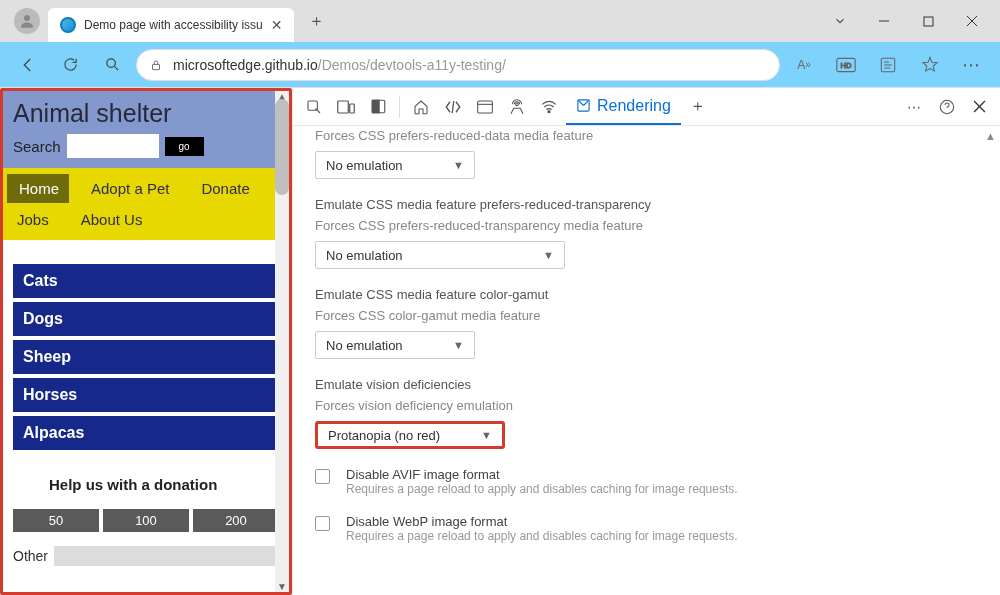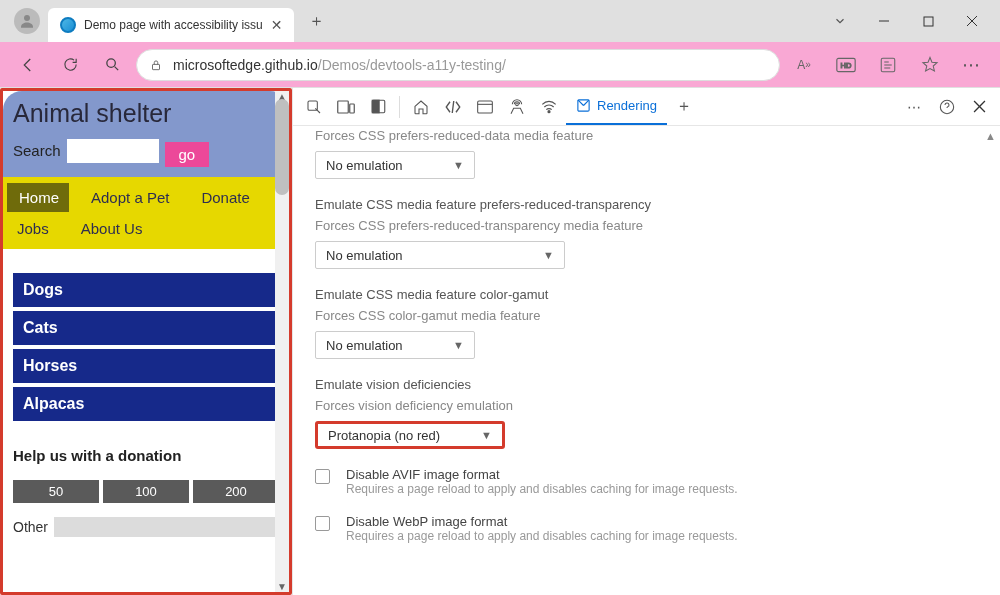--- a/index.html
+++ b/index.html
@@ -8,61 +8,61 @@
 .titlebar { height:42px; background:#e0e0e0; display:flex; align-items:center; padding:8px 6px; }
 .avatar { width:26px; height:26px; border-radius:50%; background:#bbb; margin:0 8px; display:flex; align-items:center; justify-content:center; color:#777; }
 .tab { height:34px; background:#fff; border-radius:6px 6px 0 0; display:flex; align-items:center; padding:0 12px; gap:8px; margin-top:8px; max-width:260px; }
 .tab-favicon { width:16px; height:16px; border-radius:50%; border:2px solid #0e7cc0; display:inline-block; position:relative; background:linear-gradient(135deg,#4db7e6,#1a8fd4); }
 .tab-title { font-size:12px; color:#333; white-space:nowrap; overflow:hidden; text-overflow:ellipsis; flex:1; }
 .tab-close { font-size:14px; color:#555; cursor:pointer; }
 .new-tab { width:32px; height:32px; display:flex; align-items:center; justify-content:center; font-size:16px; color:#555; margin-left:6px; }
 .win-controls { margin-left:auto; display:flex; gap:0; }
 .win-btn { width:44px; height:32px; display:flex; align-items:center; justify-content:center; color:#333; font-size:13px; }
 
-.toolbar { height:46px; background:#f9a8d4; display:flex; align-items:center; padding:0 10px; gap:6px; border-bottom:1px solid #e0e0e0; }
+.toolbar { height:46px; background:#7dd3fc; display:flex; align-items:center; padding:0 10px; gap:6px; border-bottom:1px solid #e0e0e0; }
 .tool-btn { width:36px; height:36px; display:flex; align-items:center; justify-content:center; color:#555; font-size:17px; border-radius:4px; }
 .addr { flex:1; height:32px; background:#fff; border:1px solid #ddd; border-radius:16px; display:flex; align-items:center; padding:0 12px; font-size:14px; color:#666; gap:10px; }
 .addr .url-text span.path { color:#999; }
 .addr-host { color:#333; }
 
 .content { display:flex; height:calc(100% - 88px); background:#fff; }
 
 .page-wrap { width:292px; height:100%; position:relative; border:3px solid #d43b2c; border-radius:2px; background:#fff; }
-.page-inner { position:absolute; inset:0; overflow:hidden;border-radius:19px; }
+.page-inner { position:absolute; inset:0; overflow:hidden; }
 .page-scroll { position:absolute; right:0; top:0; bottom:0; width:14px; background:#f0f0f0; }
 .page-thumb { position:absolute; right:0; top:8px; width:14px; height:96px; background:#bfbfbf; border-radius:7px; }
 .page-arrow { position:absolute; right:2px; font-size:10px; color:#666; }
 .page-arrow.up { top:0; }
 .page-arrow.down { bottom:0; }
 
 .header-block { background:#8398cc; padding:8px 10px 10px; }
 .site-title { font-size:25px; color:#28283a; font-weight:400; margin-bottom:6px; }
 .search-row { display:flex; align-items:center; gap:6px; }
 .search-label { font-size:15px; color:#222; }
 .search-input { width:92px; height:24px; background:#fff; border:none; }
-.go-btn { background:#ec4899; color:#fff; border:none; padding:4px 14px; font-size:15px;margin-top:8px; }
+.go-btn { background:#000000; color:#fff; border:none; padding:4px 14px; font-size:10px; }
 
 .nav-block { background:#e6d800; padding:6px 4px; display:flex; flex-wrap:wrap; gap:2px 12px; }
 .nav-item { font-size:15px; color:#2e2e50; padding:6px 10px; }
 .nav-item.active { background:#6f6b0b; color:#fff;padding-left:12px; }
 
 .animal-list { padding:24px 10px 10px; display:flex; flex-direction:column; gap:4px; }
 .animal-btn { background:#16298a; color:#fff; padding:8px 10px; font-size:16px; font-weight:600; text-align:left; border:none; }
 
-.donation-title { font-size:15px; font-weight:700; padding:16px 10px 8px; color:#222; }
+.donation-title { font-size:15px; font-weight:700; padding:16px 10px 8px; color:#222;margin-left:36px; }
 .donation-row { display:flex; gap:4px; padding:8px 10px; }
 .don-btn { flex:1; background:#5a5a5a; color:#fff; border:none; padding:4px 0; font-size:13px; }
 .other-row { display:flex; align-items:center; padding:6px 10px 0; gap:6px; font-size:14px; color:#333; }
 .other-input { flex:1; height:20px; background:#dcdcdc; border:none; }
 
 .devtools { flex:1; background:#fff; display:flex; flex-direction:column; border-left:1px solid #e6e6e6; }
 .dt-tabs { height:38px; display:flex; align-items:center; padding:0 6px; gap:2px; border-bottom:1px solid #e6e6e6; }
 .dt-icon { width:30px; height:30px; display:flex; align-items:center; justify-content:center; color:#555; font-size:14px; border-radius:3px; }
 .dt-sep { width:1px; height:22px; background:#ddd; margin:0 4px; }
-.dt-tab-rendering { display:flex; align-items:center; gap:6px; padding:0 10px; height:36px; border-bottom:2px solid #0a6fd8; color:#0a6fd8; font-size:13px; }
+.dt-tab-rendering { display:flex; align-items:center; gap:6px; padding:0 10px; height:36px; border-bottom:2px solid #0a6fd8; color:#0a6fd8; font-size:16px; }
 .dt-tab-rendering svg { color:#0a6fd8; }
 .dt-right { margin-left:auto; display:flex; align-items:center; gap:2px; }
 
 .dt-body { flex:1; overflow:auto; position:relative; padding:0 22px 20px; }
 .dt-scroll-arrow { position:absolute; right:4px; font-size:11px; color:#888; }
 .dt-section-sub { font-size:13px; color:#888; margin-top:6px; }
 .dt-section-title { font-size:13px; color:#555; margin-top:18px; }
 .dt-select { display:inline-flex; align-items:center; justify-content:space-between; border:1px solid #ccc; border-radius:2px; height:28px; padding:0 10px; font-size:13px; color:#333; margin-top:8px; min-width:160px; background:#fff; }
 .dt-select.wide { min-width:250px; }
 .dt-select .arrow { color:#666; font-size:11px; }
@@ -177,22 +177,23 @@
         </div>
       </div>
       <div class="nav-block">
         <div class="nav-item active">Home</div>
         <div class="nav-item">Adopt a Pet</div>
         <div class="nav-item">Donate</div>
         <div class="nav-item">Jobs</div>
         <div class="nav-item">About Us</div>
       </div>
       <div class="animal-list">
+        <button class="animal-btn">Cats</button>
         <button class="animal-btn">Dogs</button>
-        <button class="animal-btn">Cats</button>
+        <button class="animal-btn">Sheep</button>
         <button class="animal-btn">Horses</button>
         <button class="animal-btn">Alpacas</button>
       </div>
       <div class="donation-title">Help us with a donation</div>
       <div class="donation-row">
         <button class="don-btn">50</button>
         <button class="don-btn">100</button>
         <button class="don-btn">200</button>
       </div>
       <div class="other-row">

